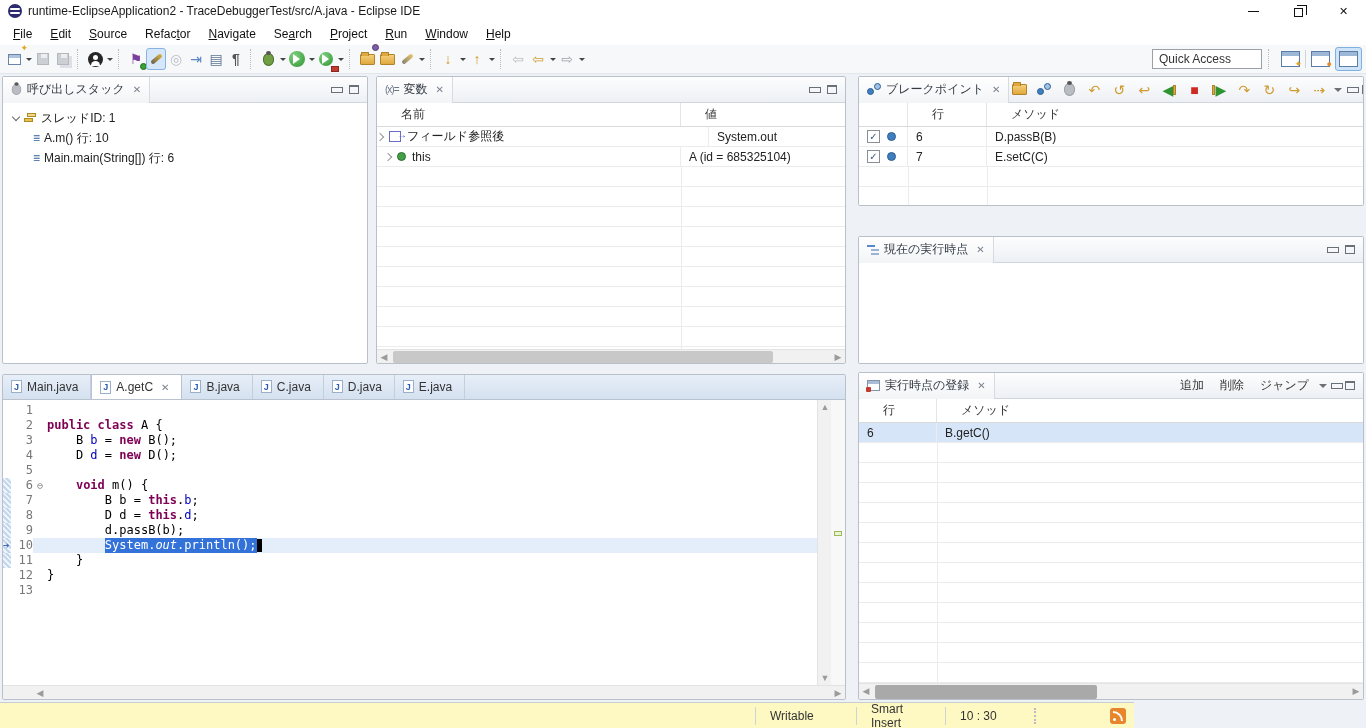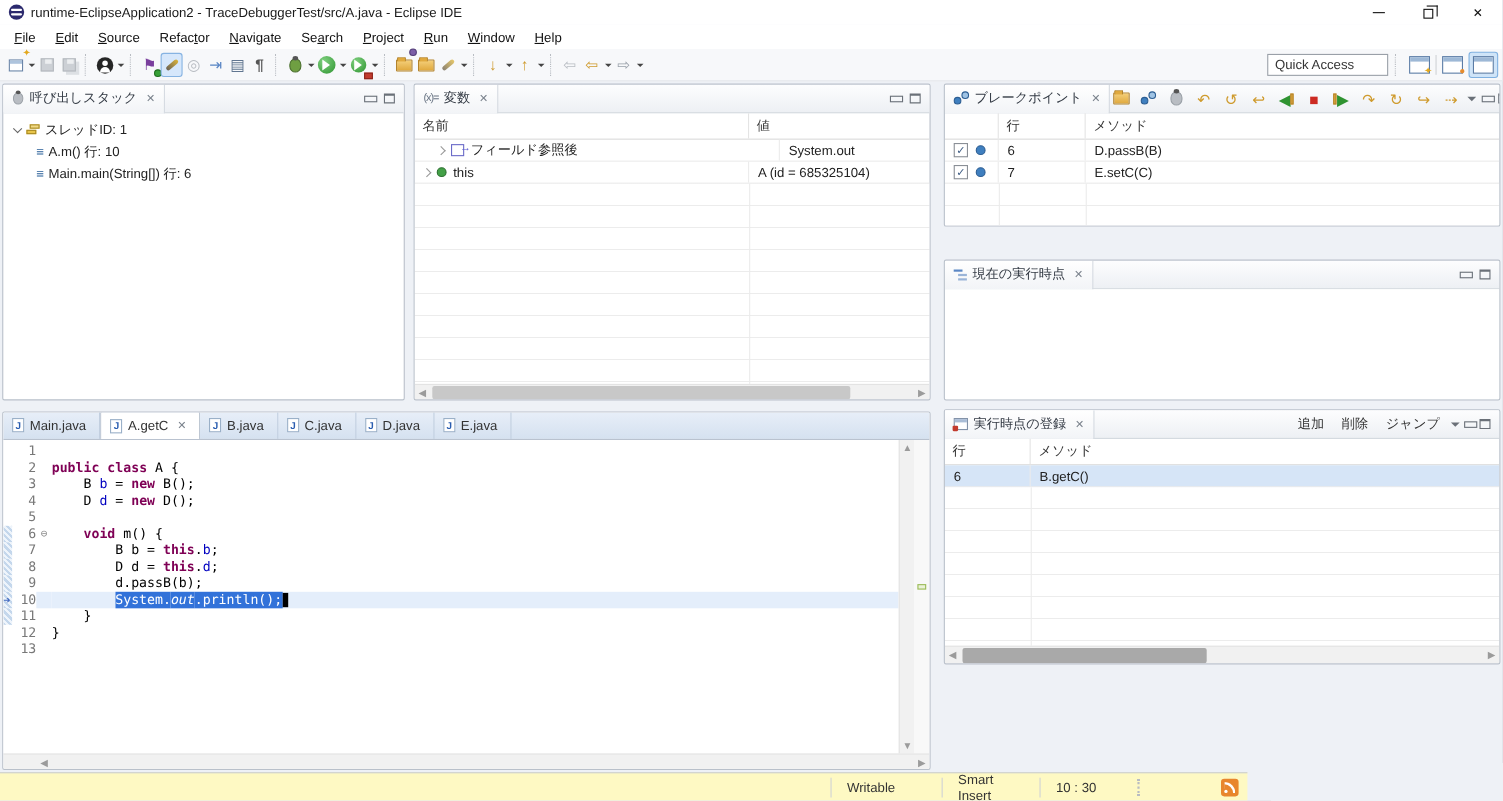--- a/index.html
+++ b/index.html
@@ -90,21 +90,21 @@
   .chev { width:6px; height:6px; border-right:1.5px solid #666; border-bottom:1.5px solid #666; display:inline-block; }
   .chev.exp { transform:rotate(45deg); margin-top:-3px; }
   .chev.col { transform:rotate(-45deg); }
   .ic-thread { width:12px; height:12px; position:relative; display:inline-block; }
   .ic-thread i { position:absolute; width:9px; height:4px; background:#e8c54a; border:1px solid #a98a23; }
   .ic-thread i:nth-child(1){ left:0; top:6px; } .ic-thread i:nth-child(2){ left:3px; top:1px; background:#f2da85; }
   .ic-frame { color:#2a6099; font-weight:bold; font-size:12px; line-height:10px; letter-spacing:-1px; }
   .indent1 { padding-left:30px; }
   
   .grid-head { display:flex; height:24px; border-bottom:1px solid #dadada; align-items:center; color:#333; }
-  .gcol { padding-left:7px; height:100%; display:flex; align-items:center; border-right:1px solid #e4e4e4; }
+  .gcol { padding-left:24px; height:100%; display:flex; align-items:center; border-right:1px solid #e4e4e4; }
   .grid-row { display:flex; align-items:center; height:20px; border-bottom:1px solid #ececec; }
   .grid-fill { flex:1; background:repeating-linear-gradient(to bottom,#fff 0 19px,#ececec 19px 20px); position:relative; }
   .vline { position:absolute; top:0; bottom:0; width:1px; background:#ececec; }
   .cb { width:13px; height:13px; border:1px solid #8a8f96; background:#fff; display:flex; align-items:center; justify-content:center; font-size:10px; color:#3c5a82; }
   .bp-dot { width:9px; height:9px; border-radius:50%; background:#3f7fbf; border:1px solid #2d5e93; }
   .ic-green-dot { width:9px; height:9px; border-radius:50%; background:#43a047; border:1px solid #2c7030; }
   .ic-fieldref { width:12px; height:11px; border:1px solid #6b6bc8; position:relative; display:inline-block; }
   .ic-fieldref::before { content:"→"; position:absolute; right:-5px; top:-2px; color:#5555cc; font-size:10px; }
   .row-sel-blue { background:#d6e5f7; }
   
@@ -328,21 +328,21 @@
         <span class="btn-max"></span>
       </div>
     </div>
     <div style="position:absolute;top:26px;left:0;right:0;bottom:14px;display:flex;flex-direction:column">
       <div class="grid-head">
         <div class="gcol" style="width:304px">名前</div>
         <div class="gcol" style="flex:1;border-right:none">値</div>
       </div>
       <div id="variables-rows">
           <div class="grid-row">
-            <div style="width: 332px; display: flex; align-items: center; gap: 6px; padding-left: 21px; height: 100%; border-right: 1px solid rgb(236, 236, 236); font-family: Liberation Mono, monospace;">
+            <div style="width: 332px; display: flex; align-items: center; gap: 6px; padding-left: 0; height: 100%; border-right: 1px solid rgb(236, 236, 236); font-family: Liberation Mono, monospace;">
               <span class="chev col" style="border-color: rgb(153, 153, 153);"></span>
               <span class="ic-fieldref"></span>
               <span>フィールド参照後</span>
             </div>
             <div style="flex: 1 1 0%; padding-left: 8px; display: flex; align-items: center; height: 100%;">System.out</div>
           </div>
           <div class="grid-row">
             <div style="width: 304px; display: flex; align-items: center; gap: 6px; padding-left: 8px; height: 100%; border-right: 1px solid rgb(236, 236, 236);">
               <span class="chev col" style="border-color: rgb(153, 153, 153);"></span>
               <span class="ic-green-dot"></span>
@@ -465,21 +465,21 @@
         <span class="vclose">✕</span>
       </div>
       <div class="head-btns">
         <span class="btn-min"></span>
         <span class="btn-max"></span>
       </div>
     </div>
     <div style="height:102px;background:#fff"></div>
   </div>
 
-  <div class="panel" style="left:858px;top:372px;width:506px;height:232px">
+  <div class="panel" style="left:858px;top:372px;width:506px;height:328px">
     <div class="panel-head">
       <div class="vtab">
         <span class="mini-table redpin"></span>
         <span>実行時点の登録</span>
         <span class="vclose">✕</span>
       </div>
       <div class="head-btns" style="gap:4px">
         <span class="action-txt">追加</span>
         <span class="action-txt">削除</span>
         <span class="action-txt">ジャンプ</span>

